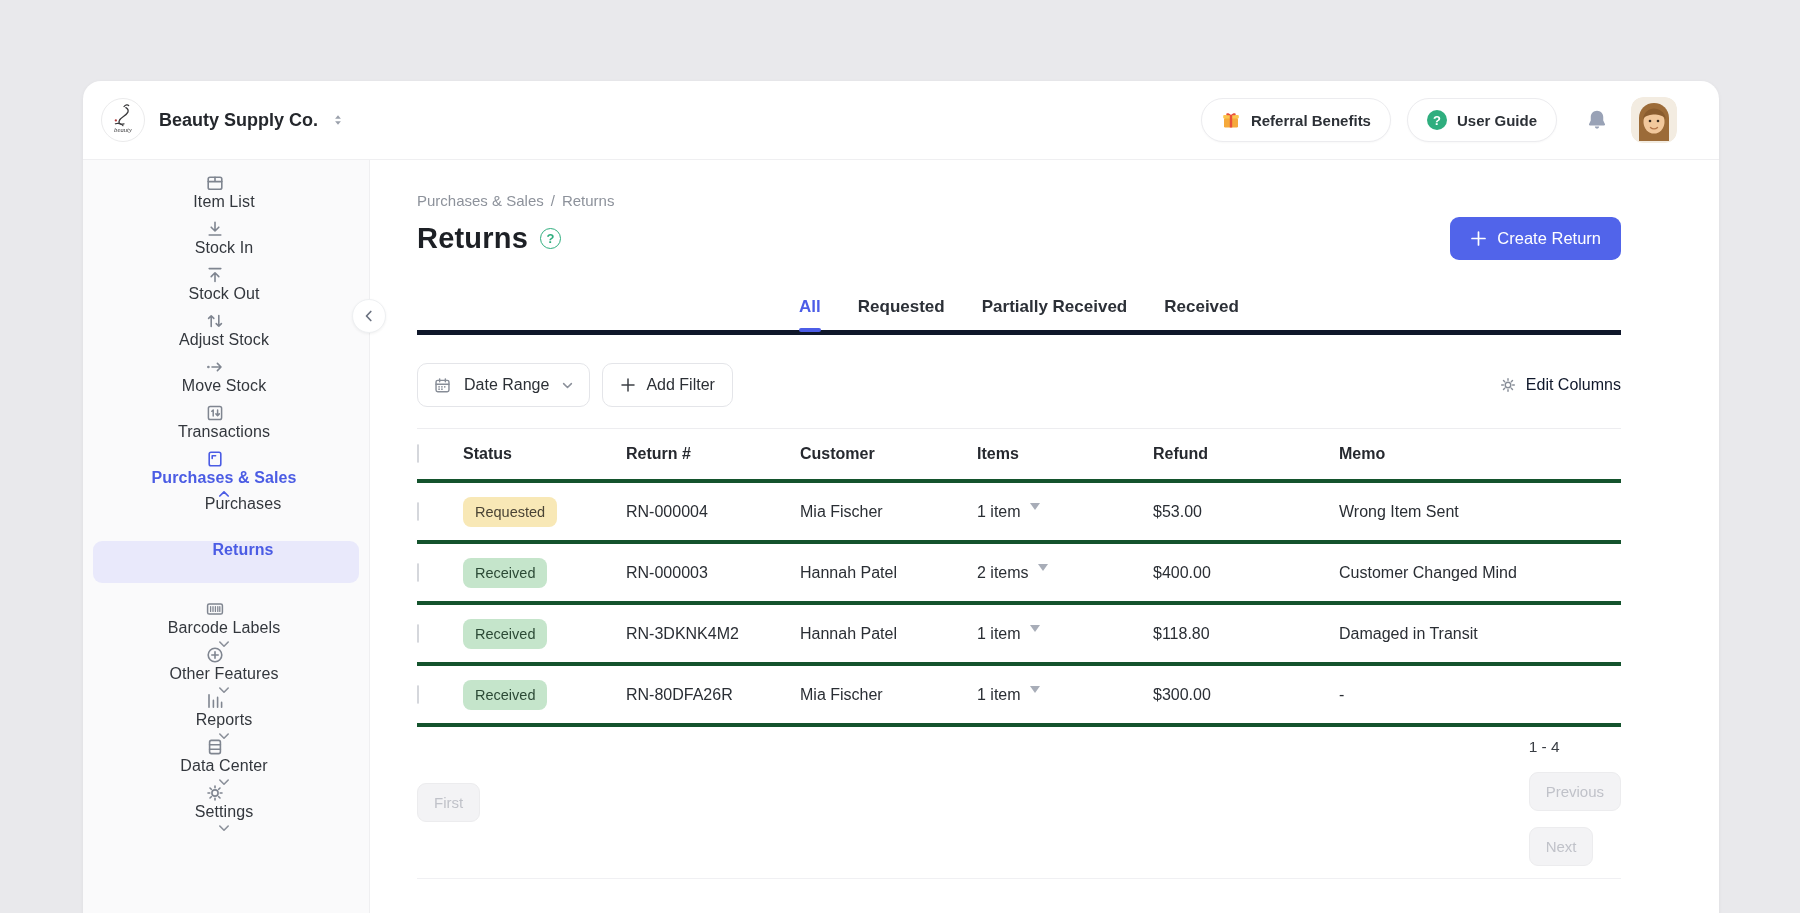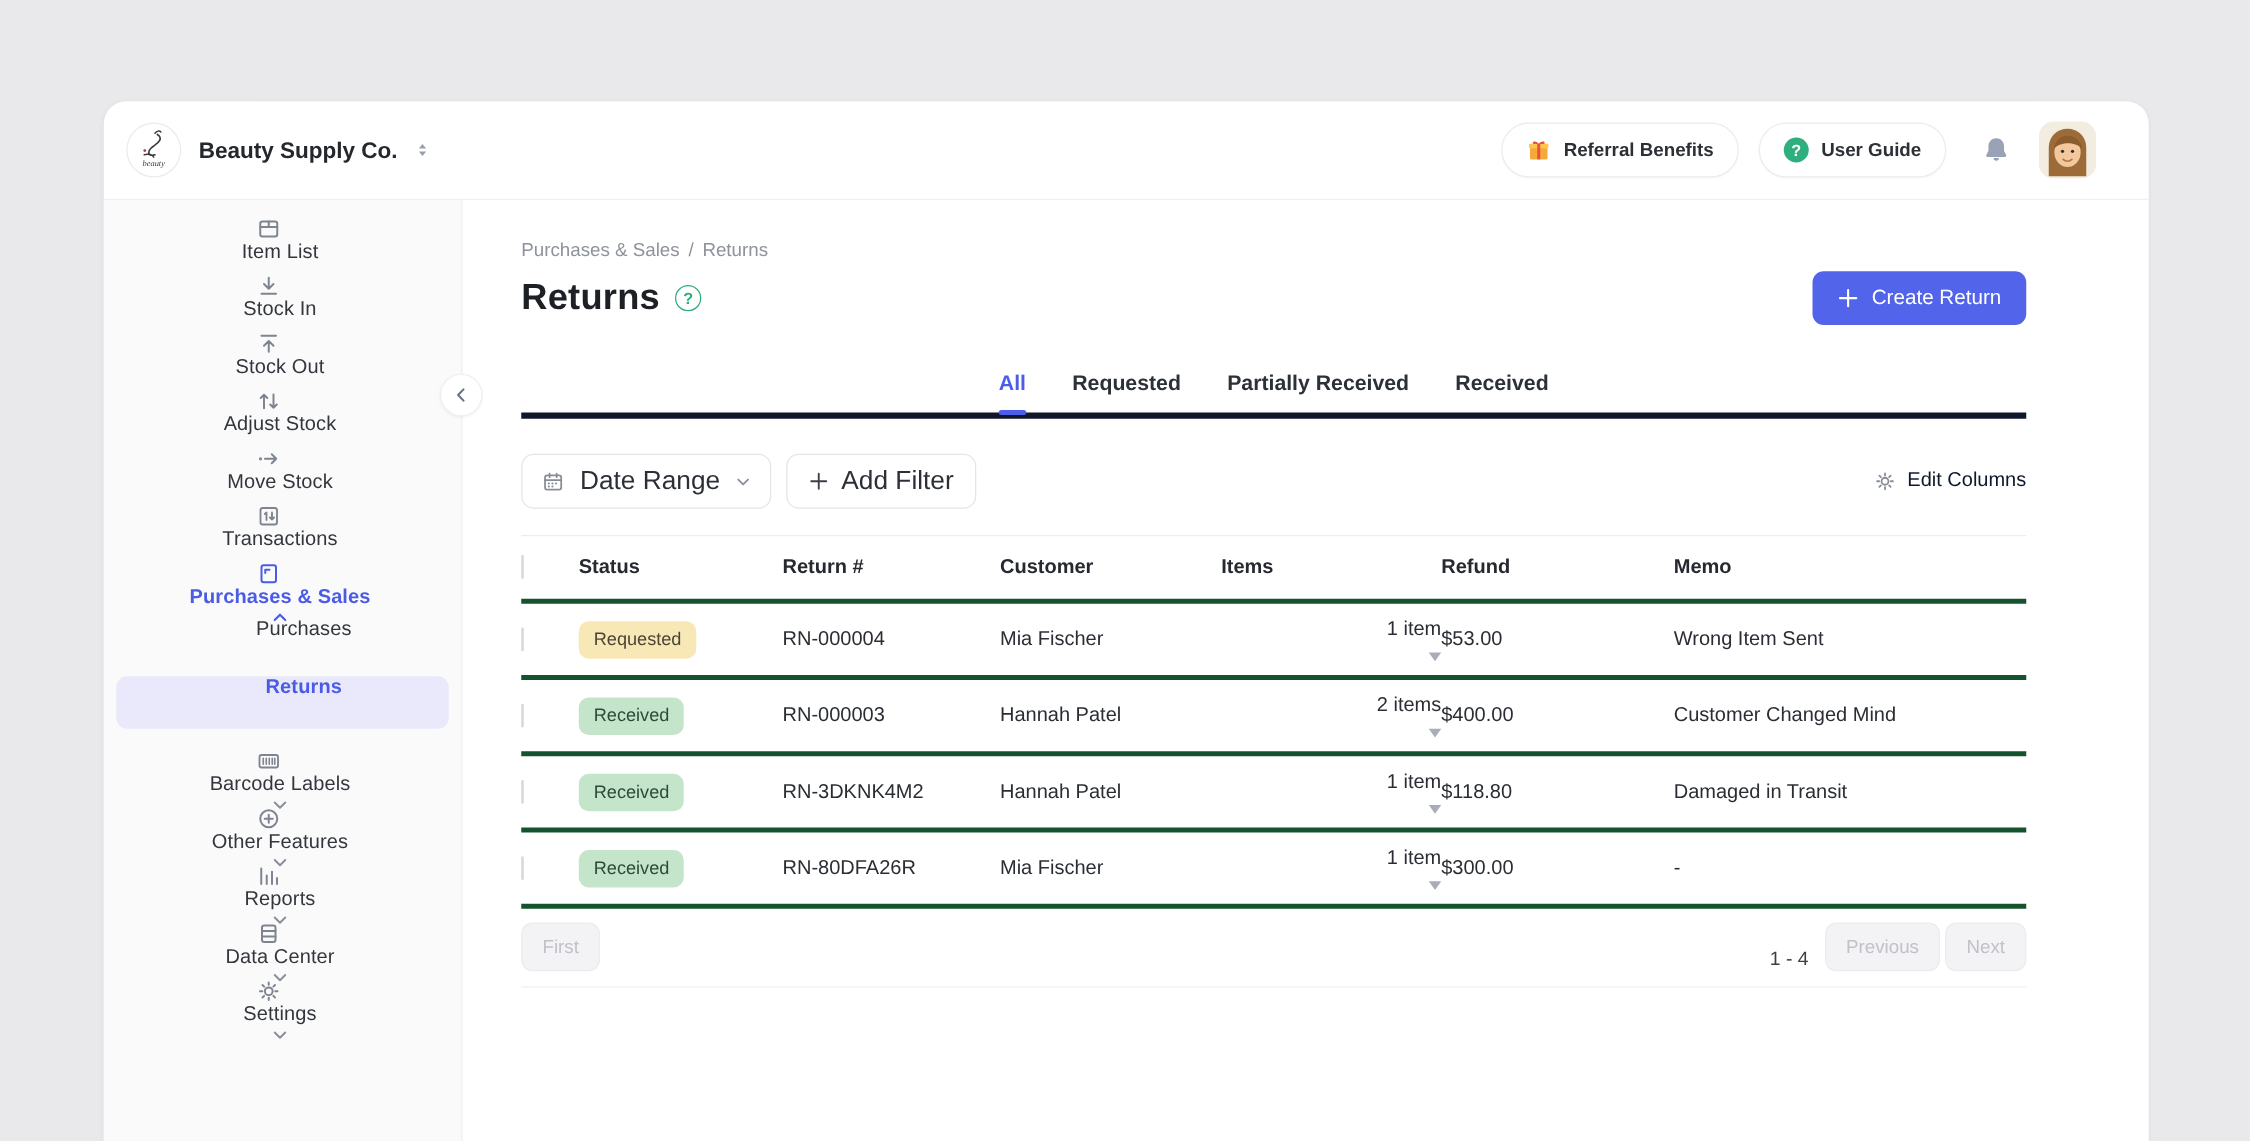--- a/index.html
+++ b/index.html
@@ -91,52 +91,52 @@
   .tab .underline { display:none; }
   .tab.active .underline {
     display:block; position:absolute; left:0; right:0; bottom:-1.5px;
     height:3.5px; border-radius:3px; background:#4c5de7;
   }
   
   .toolbar { margin-top:28px; display:flex; align-items:center; }
   .select-box, .add-filter-btn {
     height:44px; background:#fff; border:1px solid #e4e5e9; border-radius:10px;
     display:flex; align-items:center; gap:12px; padding:0 15px;
-    font-size:21px; font-weight:500; color:#2c3036; cursor:pointer; font-family:inherit;
+    font-size:16px; font-weight:500; color:#2c3036; cursor:pointer; font-family:inherit;
   }
   .add-filter-btn { margin-left:12px; gap:10px; padding:0 17px; }
   .edit-columns { margin-left:auto; display:flex; align-items:center; gap:9px; font-size:16px; font-weight:500; color:#0f172a; cursor:pointer; }
   
   .table { margin-top:21px; }
   .trow {
     display:grid; grid-template-columns:46px 163px 174px 177px 176px 186px 1fr;
     align-items:center; border-bottom:4px solid #14532d;
   }
   .trow.head { height:55px; border-top:1px solid #ededf0; font-weight:700; font-size:16px; color:#26292f; }
   .trow.data { height:61px; font-size:16px; color:#2a2e34; cursor:pointer; }
   .checkbox {
     width:18px; height:18px; border:1.6px solid #d5d7dc; border-radius:5px; background:#fff; cursor:pointer;
   }
   .badge {
     display:inline-block; padding:7px 12px; border-radius:8px; font-size:14.5px; font-weight:500;
   }
   .badge-requested { background:#f8e8b6; color:#4a4435; }
   .badge-received  { background:#c5e5cb; color:#2c4a36; }
-  .items-cell { display:flex; align-items:flex-end; gap:9px;flex-direction:column; }
+  .items-cell { display:flex; align-items:flex-start; gap:9px; }
   .tri-down {
     width:0; height:0; border-left:5.5px solid transparent; border-right:5.5px solid transparent;
     border-top:7px solid #a8adb8; cursor:pointer;
   }
   
   .pagination { margin-top:11px; display:flex; align-items:center; }
   .pg-btn {
     background:#f3f3f5; border:1px solid #ececee; color:#c0c2c9; border-radius:9px;
     padding:10px 16px; font-size:15px; font-weight:500; font-family:inherit; cursor:default;
   }
-  .pg-right { margin-left:auto; display:flex; align-items:flex-end; gap:4px; }
+  .pg-right { margin-left:auto; display:flex; align-items:flex-start; gap:16px;flex-direction:column; }
   .pg-range { font-size:15.5px; color:#3a3e45; margin-right:9px; }
   .bottom-divider { margin-top:12px; border-bottom:1px solid #f0f0f3; }
   svg { display:block; }
 </style>
 </head>
 <body>
 
 <div class="card">
 
   <div class="card-header">

